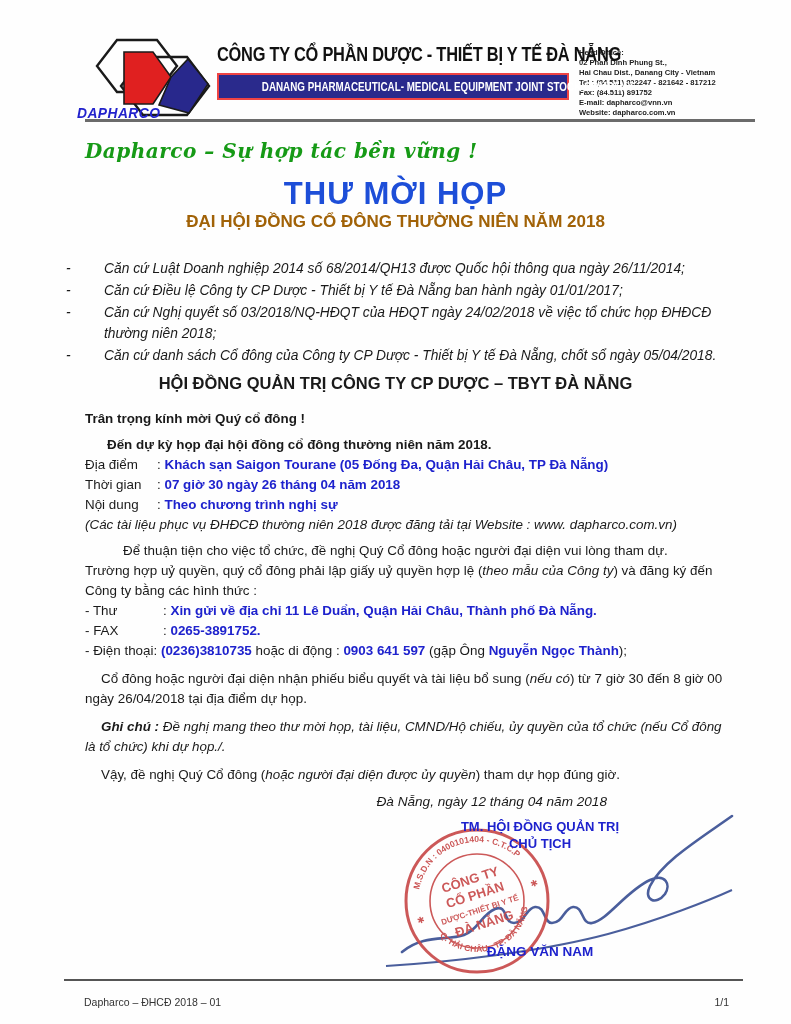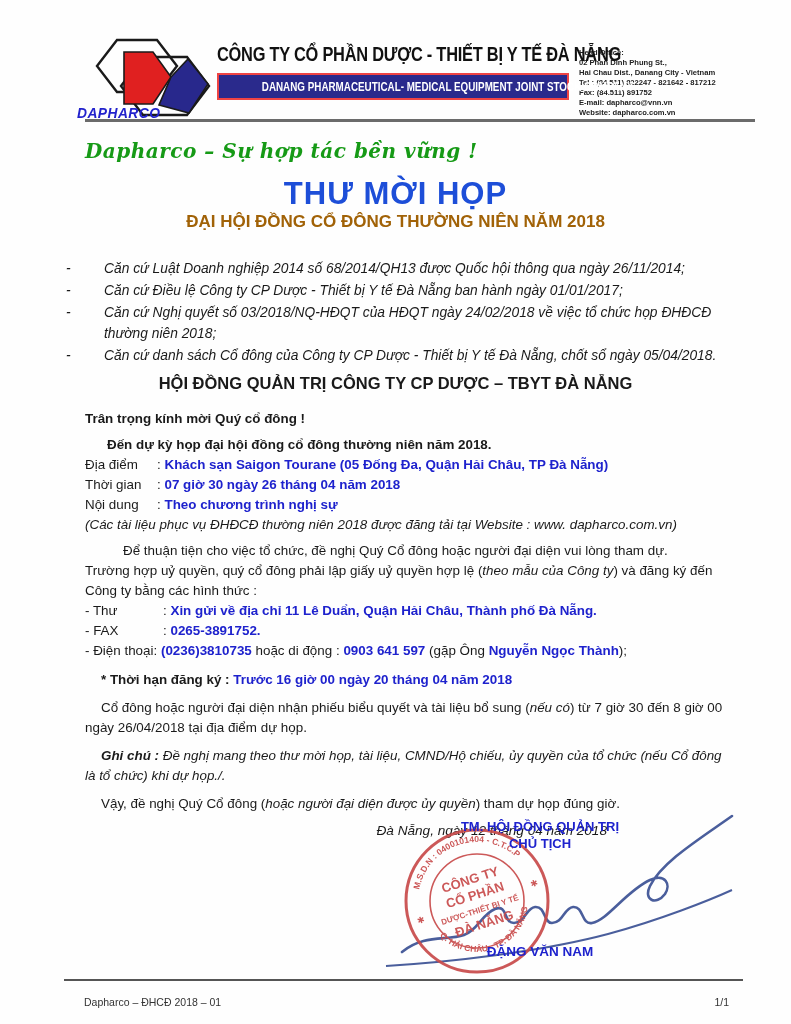--- a/index.html
+++ b/index.html
@@ -172,24 +172,20 @@
     </p>
     <p>
       <span>- Điện thoại:</span>
       <span class="blue">(0236)3810735</span>
       <span>hoặc di động :</span>
       <span class="blue">0903 641 597</span>
       <span>(gặp Ông</span>
       <span class="blue">Nguyễn Ngọc Thành</span><span>);</span>
     </p>
 
-    <p class="deadline">
-      <span>* Thời hạn đăng ký :</span>
-      <span class="blue">Trước 16 giờ 00 ngày 20 tháng 04 năm 2018</span>
-    </p>
 
     <p class="indent mt8">
       <span>Cổ đông hoặc người đại diện nhận phiếu biểu quyết và tài liệu bổ sung (</span><span class="it">nếu có</span><span>) từ 7 giờ 30 đến 8 giờ 00 ngày 26/04/2018 tại địa điểm dự họp.</span>
     </p>
     <p class="indent mt8 it">
       <span class="bold">Ghi chú :</span>
       <span>Đề nghị mang theo thư mời họp, tài liệu, CMND/Hộ chiếu, ủy quyền của tổ chức (nếu Cổ đông là tổ chức) khi dự họp./.</span>
     </p>
     <p class="indent mt8">
       <span>Vậy, đề nghị Quý Cổ đông (</span><span class="it">hoặc người đại diện được ủy quyền</span><span>) tham dự họp đúng giờ.</span>

